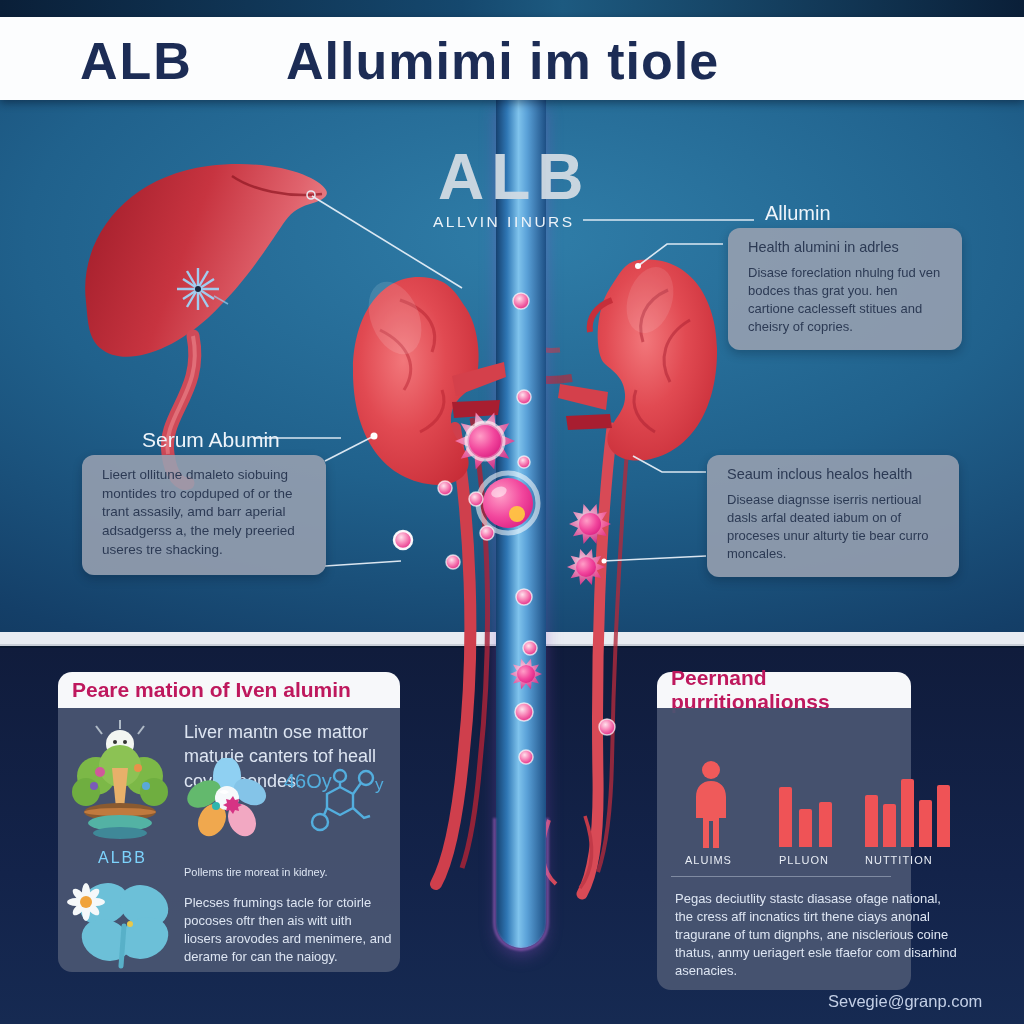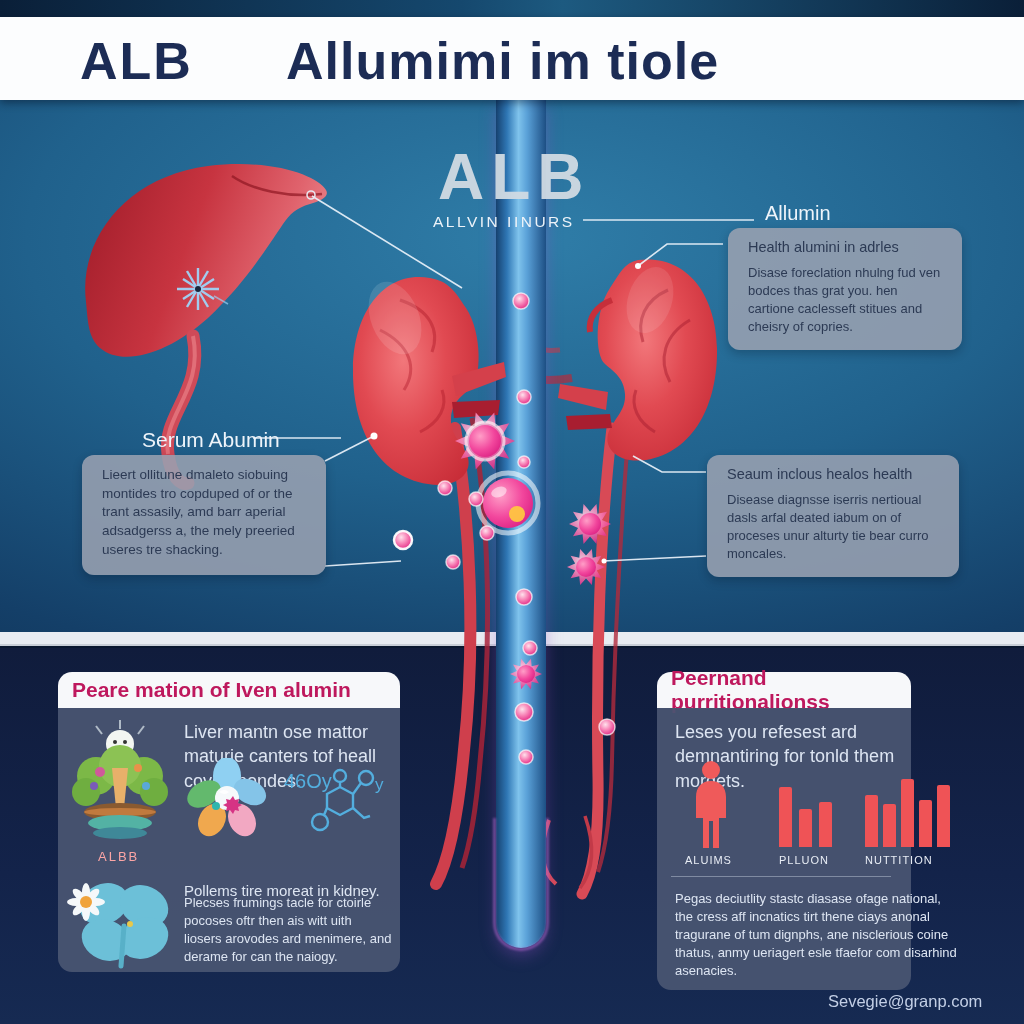--- a/index.html
+++ b/index.html
@@ -49,21 +49,21 @@
   .panel{position:absolute;border-radius:14px;z-index:5;}
   .panel-left{left:58px;top:672px;width:342px;height:300px;}
   .panel-right{left:657px;top:672px;width:254px;height:318px;}
   .panel-header{height:36px;background:#f7f8fa;border-radius:14px 14px 0 0;display:flex;align-items:center;
     padding:0 14px;font-size:21px;font-weight:700;color:#be185d;}
   .panel-body{position:relative;height:calc(100% - 36px);background:rgba(74,86,114,.92);
     border-radius:0 0 14px 14px;color:#dde5f2;}
   .pb-abs{position:absolute;}
   .txt-sm{font-size:18px;line-height:1.35;}
   .txt-xs{font-size:13px;line-height:1.38;}
-  .icon-label{font-size:13px;letter-spacing:2px;color:#fca5a5;text-align:center;}
+  .icon-label{font-size:16px;letter-spacing:2px;color:#7dd3fc;text-align:center;}
   
   .bar-group{display:flex;align-items:flex-end;gap:7px;height:70px;}
   .bar{width:13px;background:#ef5356;border-radius:2px 2px 0 0;}
   .chart-label{font-size:11px;letter-spacing:1px;color:#e8edf5;}
   .hr{position:absolute;left:14px;right:20px;top:168px;height:1px;background:rgba(200,210,225,.45);}
   
   .email{position:absolute;left:828px;top:992px;font-size:16.5px;color:#c3cfe6;z-index:6;}
 </style>
 </head>
 <body>
@@ -309,29 +309,28 @@
             <ellipse cx="12" cy="28" rx="9" ry="4"></ellipse>
               <ellipse cx="32" cy="28" rx="9" ry="4"></ellipse>
             <ellipse cx="15" cy="21" rx="4" ry="8" transform="rotate(-45 15 21)"></ellipse>
             <ellipse cx="29" cy="35" rx="4" ry="8" transform="rotate(-45 29 35)"></ellipse>
             <ellipse cx="29" cy="21" rx="4" ry="8" transform="rotate(45 29 21)"></ellipse>
             <ellipse cx="15" cy="35" rx="4" ry="8" transform="rotate(45 15 35)"></ellipse>
           </g>
           <circle cx="22" cy="28" r="6" fill="#f0a33c"></circle>
         </g>
       </svg>
-      <div class="pb-abs" style="left:126px;top:174px;font-size:15px">Pollems tire moreat in kidney.</div>
+      <div class="pb-abs" style="left:126px;top:158px;font-size:11px">Pollems tire moreat in kidney.</div>
       <div class="pb-abs txt-xs" style="left:126px;top:186px;width:208px">Plecses frumings tacle for ctoirle pocoses oftr then ais witt uith liosers arovodes ard menimere, and derame for can the naiogy.</div>
     </div>
   </div>
 
   <div class="panel panel-right">
     <div class="panel-header">Peernand purritionalionss</div>
     <div class="panel-body">
-      <div class="pb-abs txt-sm" style="left:18px;top:12px;width:284px">Leses you refesest ard demnantiring for tonld them mordets.</div>
 
       <svg class="pb-abs" style="left:22px;top:52px" width="64" height="90" viewBox="0 0 60 90">
         <circle cx="30" cy="10" r="9" fill="#ef5a5a"></circle>
         <path d="M30,21 C39,21 45,27 45,37 L45,58 L38,58 L38,88 L32,88 L32,61 L28,61 L28,88 L22,88 L22,58 L15,58 L15,37 C15,27 21,21 30,21 Z" fill="#ef5a5a"></path>
       </svg>
       <div class="pb-abs chart-label" style="left:28px;top:146px">ALUIMS</div>
 
       <div class="pb-abs bar-group" style="left:122px;top:69px">
           <div class="bar" style="height: 60px;"></div>
           <div class="bar" style="height: 38px;"></div>

